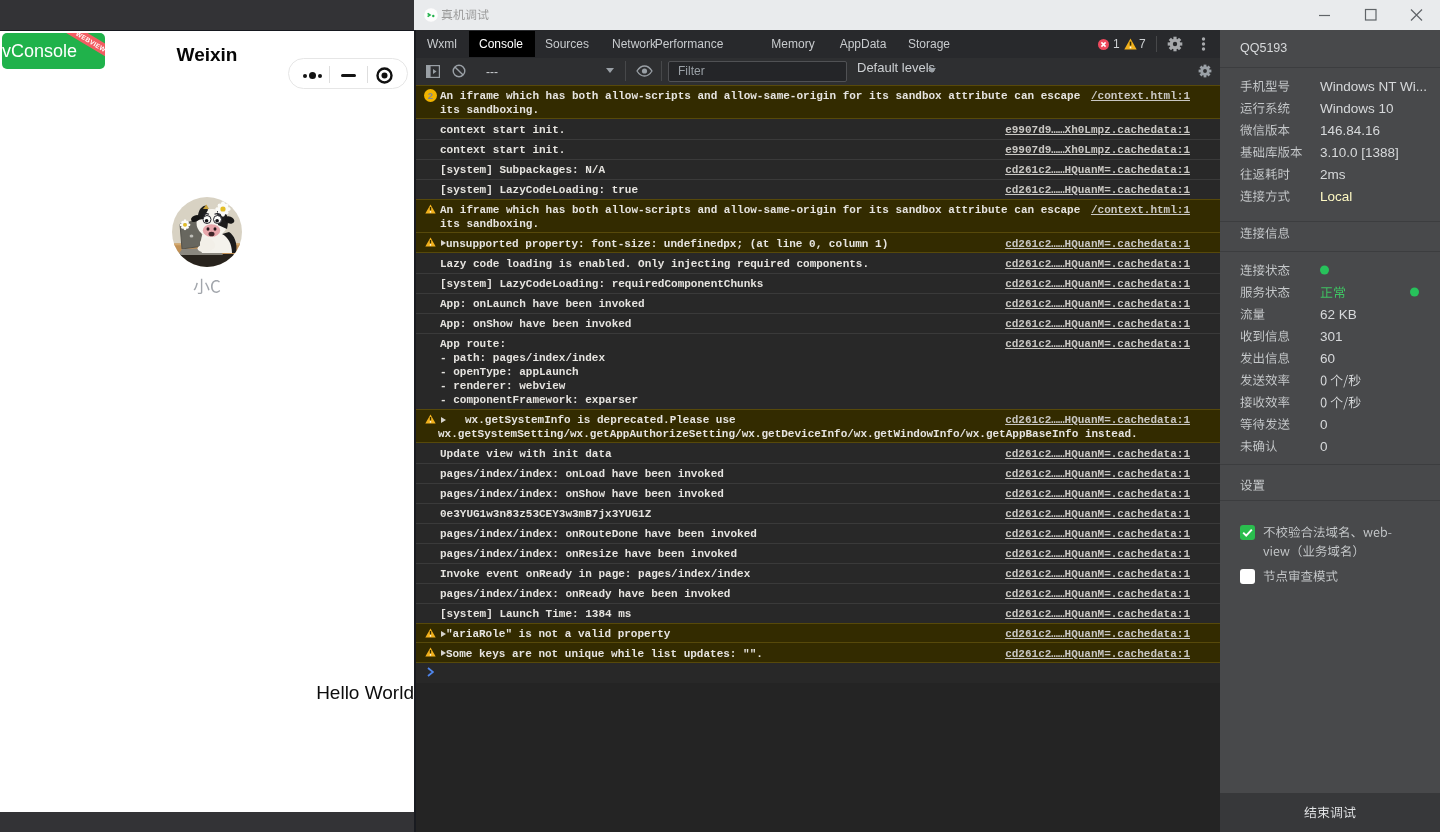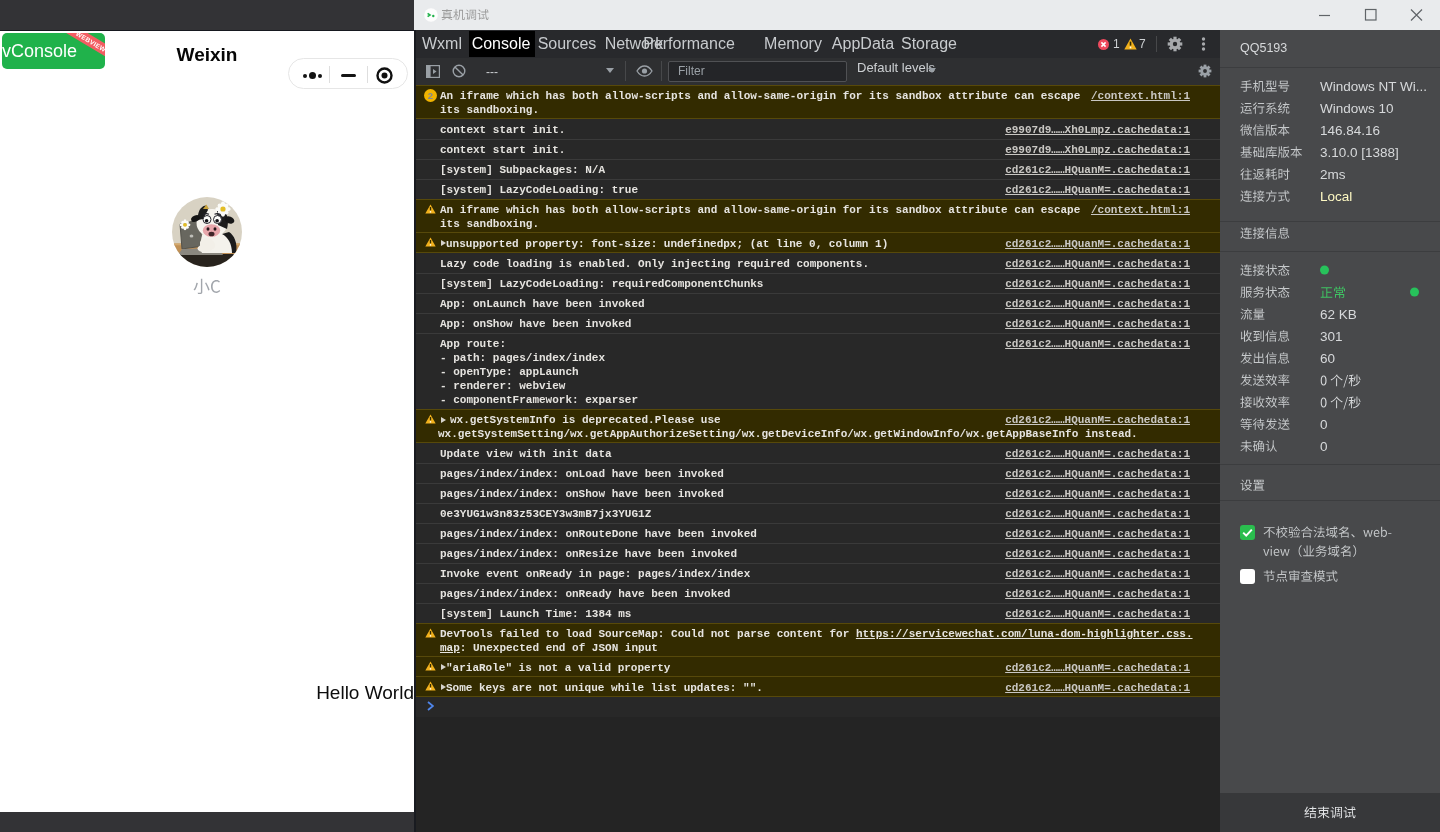--- a/index.html
+++ b/index.html
@@ -16,21 +16,21 @@
 #capsule{position:absolute;left:288px;top:58px;width:120px;height:31px;border:1px solid #e6e6e6;border-radius:16px;background:#fff}
 #capsule .d1{position:absolute;background:#141414;border-radius:50%}
 #capsule .div{position:absolute;width:1px;top:7px;height:17px;background:#dedede}
 #capsule .minus{position:absolute;left:52px;top:14.5px;width:15px;height:3px;background:#141414;border-radius:2px}
 #hello{position:absolute;left:0;top:682px;width:414px;text-align:right;font-size:19px;color:#0c0c0c}
 
 #dt{position:absolute;left:414px;top:0;width:1026px;height:832px;background:#242424;border-left:2px solid #191b20}
 #titlebar{position:absolute;left:414px;top:0;width:1026px;height:30px;background:#e9ebed}
 #tabbar{position:absolute;left:416px;top:30px;width:804px;height:28px;background:#28292c}
 #toolbar{position:absolute;left:416px;top:58px;width:804px;height:27px;background:#2e2f31}
-.tab{position:absolute;top:30px;height:28px;line-height:28px;font-size:16px;color:#c8cbce;transform:translateX(-50%)}
+.tab{position:absolute;top:30px;height:28px;line-height:28px;font-size:12px;color:#c8cbce;transform:translateX(-50%)}
 #contab{position:absolute;left:469px;top:31px;width:66px;height:26px;background:#000}
 
 #console{position:absolute;left:416px;top:85px;width:804px;bottom:0;background:#242424;
  font-family:"Liberation Mono",monospace;font-size:11px;font-weight:bold;line-height:14px;color:#e6e4e0}
 .r{position:relative;border-top:1px solid #3a3a3a;padding:3px 30px 2px 24px;background:#282828}
 .w{background:#332b00;border-top:1px solid #57490a;border-bottom:1px solid #57490a;padding-bottom:1px}
 .w+.r,.w+.w{border-top:none;padding-top:4px}
 .lnk{position:absolute;right:30px;top:3px;text-decoration:underline;color:#c9c7c3}
 .w+.r .lnk,.w+.w .lnk{top:4px}
 .u{text-decoration:underline}
@@ -236,35 +236,30 @@
       </svg><span class="exp"></span>unsupported property: font-size: undefinedpx; (at line 0, column 1)<span class="lnk">cd261c2……HQuanM=.cachedata:1</span></div>
     <div class="r">Lazy code loading is enabled. Only injecting required components.<span class="lnk">cd261c2……HQuanM=.cachedata:1</span></div>
     <div class="r">[system] LazyCodeLoading: requiredComponentChunks<span class="lnk">cd261c2……HQuanM=.cachedata:1</span></div>
     <div class="r">App: onLaunch have been invoked<span class="lnk">cd261c2……HQuanM=.cachedata:1</span></div>
     <div class="r">App: onShow have been invoked<span class="lnk">cd261c2……HQuanM=.cachedata:1</span></div>
     <div class="r">App route:<br>- path: pages/index/index<br>- openType: appLaunch<br>- renderer: webview<br>- componentFramework: exparser<span class="lnk">cd261c2……HQuanM=.cachedata:1</span></div>
     <div class="r w exi" style="padding-left:22px"><svg class="wi" viewBox="0 0 13 12">
         <path d="M6.5,0.5 L12.7,11.5 L0.3,11.5 Z" fill="#f2b11c"></path>
         <rect x="5.7" y="3.6" width="1.6" height="4" fill="#332b00"></rect>
         <rect x="5.7" y="8.6" width="1.6" height="1.7" fill="#fff"></rect>
-      </svg><span class="exp"></span><span style="margin-left:12px">wx.getSystemInfo is deprecated.Please use</span><br>wx.getSystemSetting/wx.getAppAuthorizeSetting/wx.getDeviceInfo/wx.getWindowInfo/wx.getAppBaseInfo instead.<span class="lnk">cd261c2……HQuanM=.cachedata:1</span></div>
+      </svg><span class="exp"></span><span style="margin-left:27px">wx.getSystemInfo is deprecated.Please use</span><br>wx.getSystemSetting/wx.getAppAuthorizeSetting/wx.getDeviceInfo/wx.getWindowInfo/wx.getAppBaseInfo instead.<span class="lnk">cd261c2……HQuanM=.cachedata:1</span></div>
     <div class="r">Update view with init data<span class="lnk">cd261c2……HQuanM=.cachedata:1</span></div>
     <div class="r">pages/index/index: onLoad have been invoked<span class="lnk">cd261c2……HQuanM=.cachedata:1</span></div>
     <div class="r">pages/index/index: onShow have been invoked<span class="lnk">cd261c2……HQuanM=.cachedata:1</span></div>
     <div class="r">0e3YUG1w3n83z53CEY3w3mB7jx3YUG1Z<span class="lnk">cd261c2……HQuanM=.cachedata:1</span></div>
     <div class="r">pages/index/index: onRouteDone have been invoked<span class="lnk">cd261c2……HQuanM=.cachedata:1</span></div>
     <div class="r">pages/index/index: onResize have been invoked<span class="lnk">cd261c2……HQuanM=.cachedata:1</span></div>
     <div class="r">Invoke event onReady in page: pages/index/index<span class="lnk">cd261c2……HQuanM=.cachedata:1</span></div>
     <div class="r">pages/index/index: onReady have been invoked<span class="lnk">cd261c2……HQuanM=.cachedata:1</span></div>
     <div class="r">[system] Launch Time: 1384 ms<span class="lnk">cd261c2……HQuanM=.cachedata:1</span></div>
-    <div class="r w" style="padding-right:14px"><svg class="wi" viewBox="0 0 13 12">
-        <path d="M6.5,0.5 L12.7,11.5 L0.3,11.5 Z" fill="#f2b11c"></path>
-        <rect x="5.7" y="3.6" width="1.6" height="4" fill="#332b00"></rect>
-        <rect x="5.7" y="8.6" width="1.6" height="1.7" fill="#fff"></rect>
-      </svg>DevTools failed to load SourceMap: Could not parse content for <span class="u">https://servicewechat.com/luna-dom-highlighter.css.</span><br><span class="u">map</span>: Unexpected end of JSON input</div>
     <div class="r w exi"><svg class="wi" viewBox="0 0 13 12">
         <path d="M6.5,0.5 L12.7,11.5 L0.3,11.5 Z" fill="#f2b11c"></path>
         <rect x="5.7" y="3.6" width="1.6" height="4" fill="#332b00"></rect>
         <rect x="5.7" y="8.6" width="1.6" height="1.7" fill="#fff"></rect>
       </svg><span class="exp"></span>"ariaRole" is not a valid property<span class="lnk">cd261c2……HQuanM=.cachedata:1</span></div>
     <div class="r w exi"><svg class="wi" viewBox="0 0 13 12">
         <path d="M6.5,0.5 L12.7,11.5 L0.3,11.5 Z" fill="#f2b11c"></path>
         <rect x="5.7" y="3.6" width="1.6" height="4" fill="#332b00"></rect>
         <rect x="5.7" y="8.6" width="1.6" height="1.7" fill="#fff"></rect>
       </svg><span class="exp"></span>Some keys are not unique while list updates: "".<span class="lnk">cd261c2……HQuanM=.cachedata:1</span></div>

